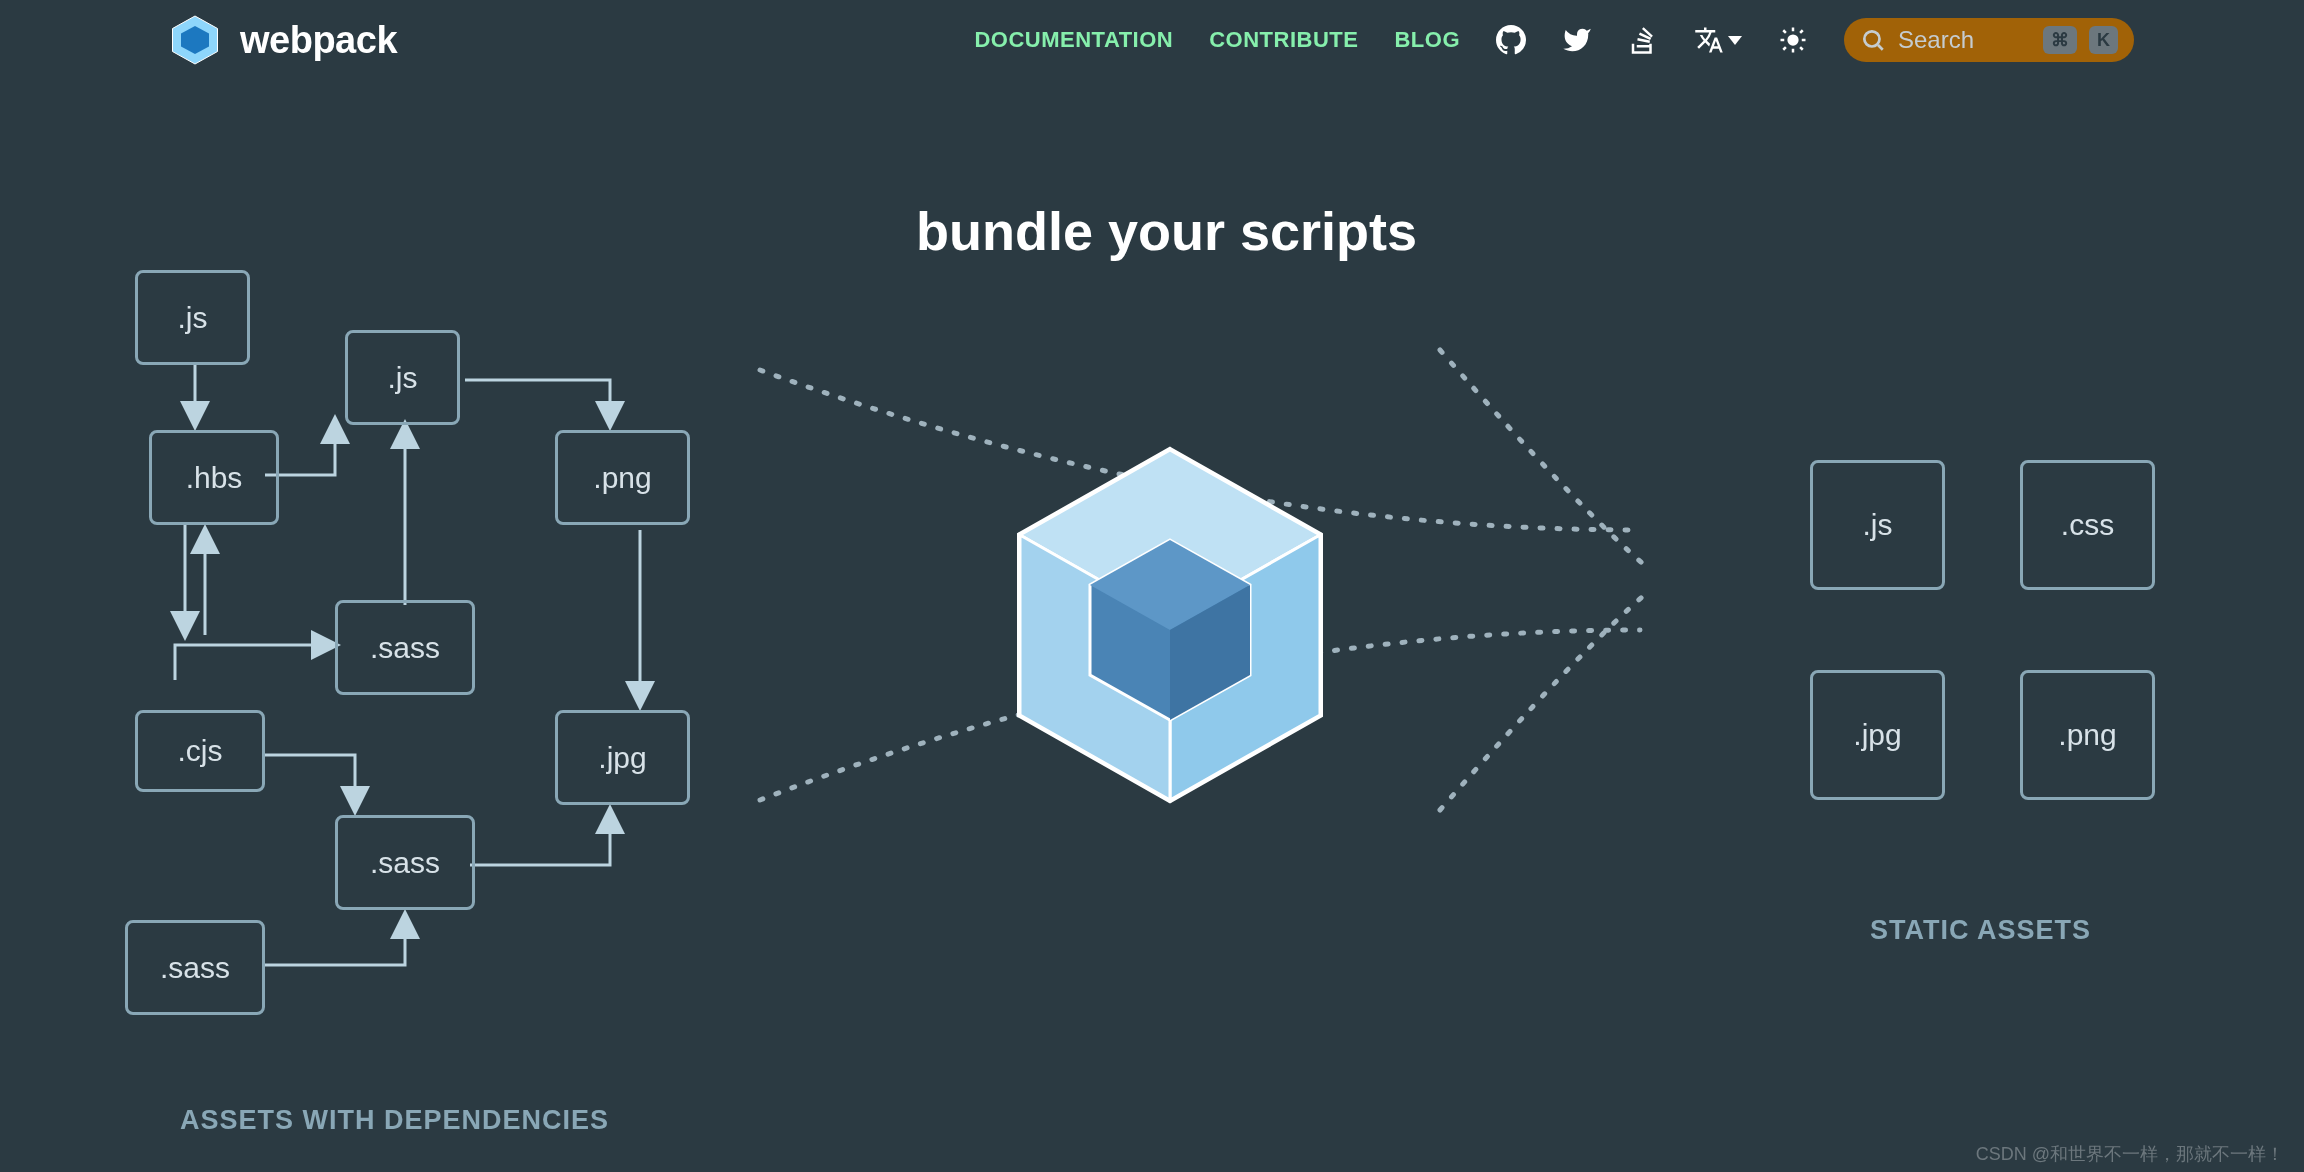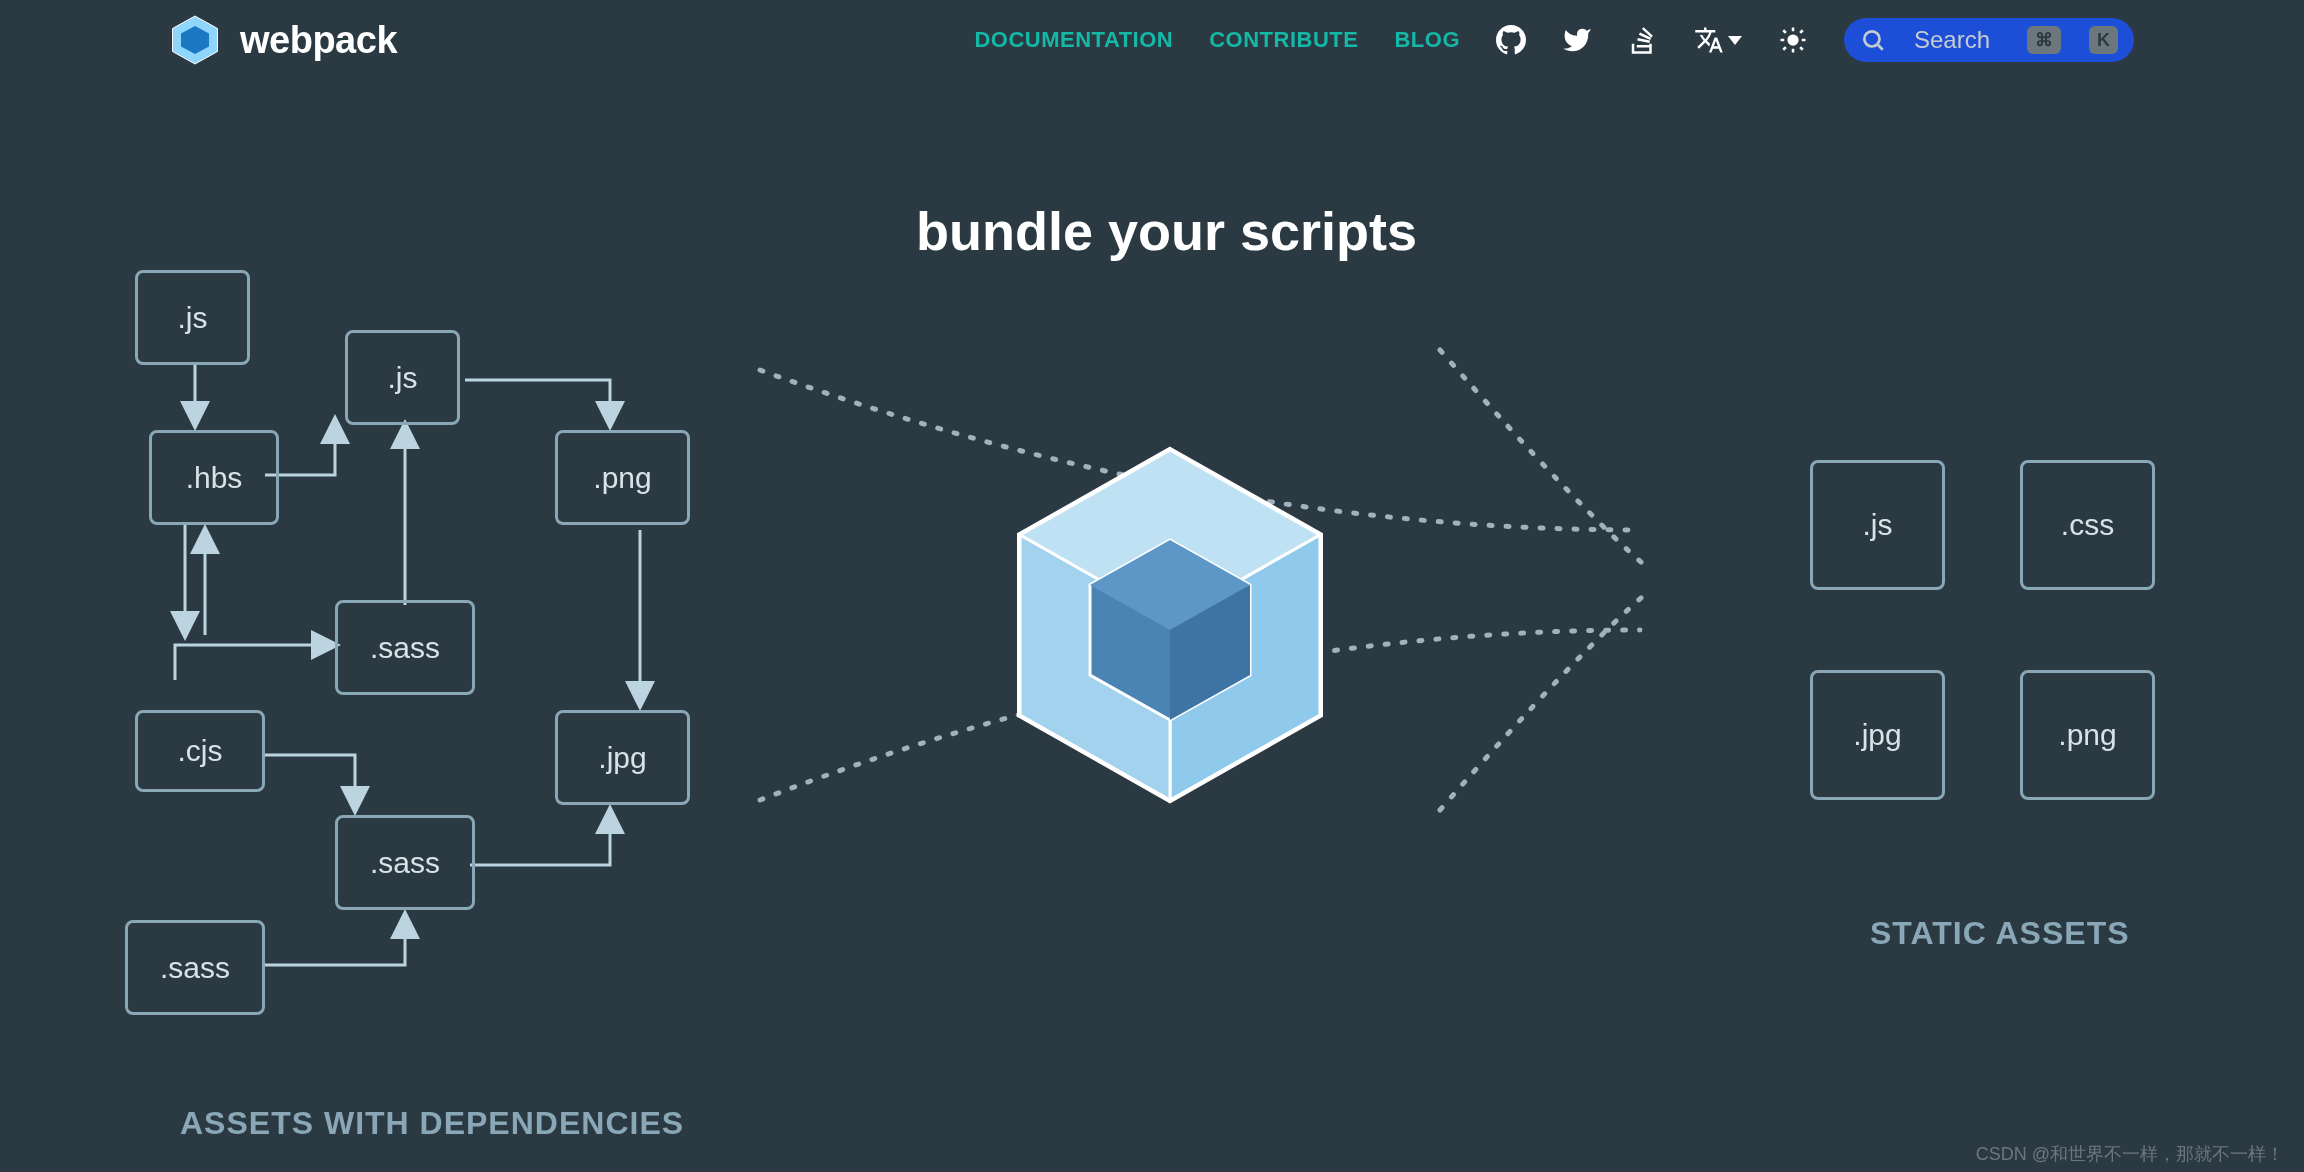--- a/index.html
+++ b/index.html
@@ -31,21 +31,21 @@
     color: #fff;
     letter-spacing: -0.5px;
   }
   .nav {
     margin-left: auto;
     display: flex;
     align-items: center;
     gap: 36px;
   }
   .nav a {
-    color: #14b8a6;
+    color: #86efac;
     font-size: 22px;
     font-weight: 600;
     letter-spacing: 0.5px;
     text-decoration: none;
     cursor: pointer;
   }
   .nav-icon {
     width: 30px;
     height: 30px;
     display: inline-flex;
@@ -56,24 +56,24 @@
   }
   .nav-icon svg { width: 100%; height: 100%; }
   .lang-wrap { display: flex; align-items: center; gap: 4px; cursor:pointer; }
   .lang-caret {
     width: 0; height: 0; border-left: 7px solid transparent; border-right: 7px solid transparent;
     border-top: 9px solid #fff;
   }
   .search {
     display: flex;
     align-items: center;
-    background: #1d4ed8;
+    background: #a16207;
     border-radius: 30px;
     padding: 8px 16px;
-    gap: 28px;
+    gap: 12px;
     cursor: pointer;
     min-width: 290px;
   }
   .search-text { color: #c5ccd0; font-size: 24px; flex:1; }
   .kbd {
     background: #6c777d;
     border-radius: 6px;
     padding: 2px 8px;
     color: #2b3a42;
     font-size: 18px;
@@ -109,21 +109,21 @@
     color: #d8e2e8;
     font-size: 30px;
     display: flex;
     align-items: center;
     justify-content: center;
     background: transparent;
   }
   .caption {
     position: absolute;
     color: #89a7b6;
-    font-size: 32px;
+    font-size: 27px;
     font-weight: 700;
     letter-spacing: 1px;
   }
   .arrows-svg {
     position: absolute;
     top: 0; left: 0;
     pointer-events: none;
   }
   .cube-wrap {
     position: absolute;

